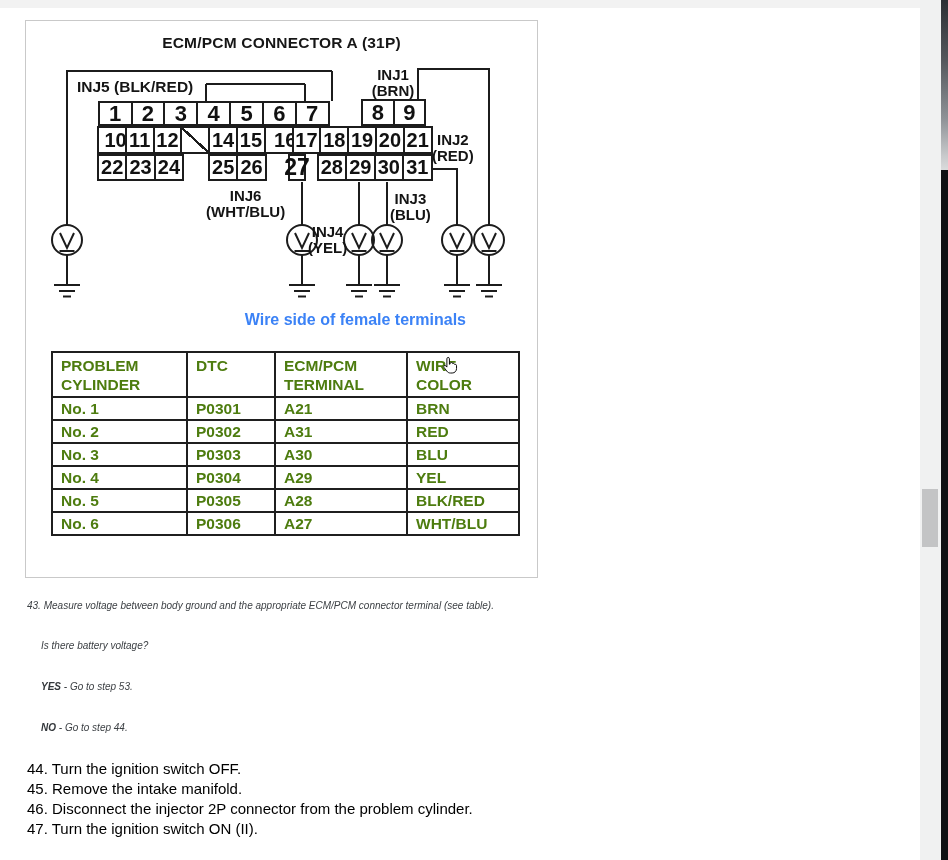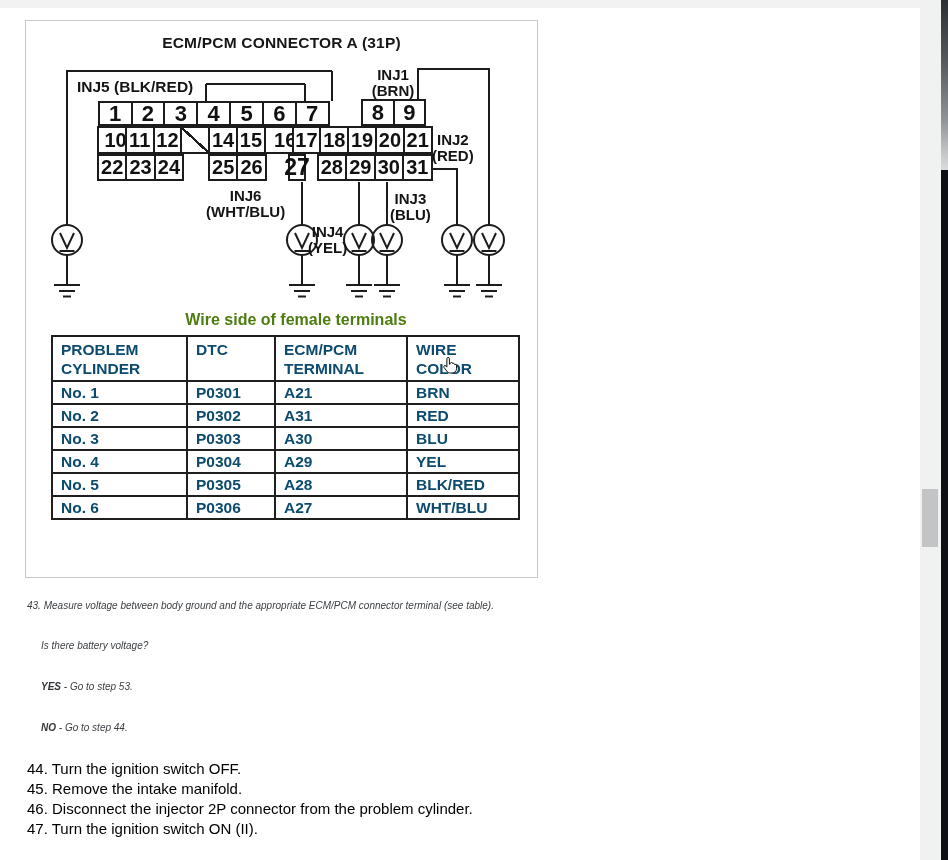--- a/index.html
+++ b/index.html
@@ -13,26 +13,26 @@
   .diagram { position:absolute; left:0; top:0; width:511px; height:526px; }
   .diag-title { position:absolute; left:0; top:13px; width:100%; text-align:center;
                 font-size:15.5px; font-weight:bold; color:#161616; letter-spacing:.2px; }
   .wires { position:absolute; left:0; top:0; }
   .wires line, .wires polyline, .wires circle, .wires path { stroke:#1c1c1c; stroke-width:2; fill:none; }
   .pin { position:absolute; border:2px solid #1c1c1c; background:#fff; color:#111;
          display:flex; align-items:center; justify-content:center; font-weight:600; }
   .pin.diag-cell { background:#fff linear-gradient(to top right, transparent calc(50% - 1.2px), #1c1c1c calc(50% - 1.2px), #1c1c1c calc(50% + 1.2px), transparent calc(50% + 1.2px)); }
   .dlabel { position:absolute; font-weight:bold; color:#141414; font-size:15px; line-height:15px; white-space:pre; }
   .dlabel.two { line-height:15.5px;text-align:center; }
-  .caption { position:absolute; left:100px; top:290px; width:340px; text-align:center;
-             font-size:16px; font-weight:bold; color:#4d7c0f; }
-
-  
-  table.dtc { position:absolute; left:25px; top:314px; width:467px; border-collapse:collapse;
-              table-layout:fixed; font-weight:600; color:#0c4a6e; }
+  .caption { position:absolute; left:100px; top:290px; width:340px; text-align:right;
+             font-size:16px; font-weight:bold; color:#3b82f6; }
+
+  
+  table.dtc { position:absolute; left:25px; top:330px; width:467px; border-collapse:collapse;
+              table-layout:fixed; font-weight:600; color:#4d7c0f; }
   table.dtc th, table.dtc td { border:2px solid #1f1f1f; text-align:left; padding:1px 4px 0 8px;
               font-size:15.5px; font-weight:600; overflow:hidden; }
   table.dtc th { height:45px; vertical-align:top; line-height:19px; padding-top:3px; }
   table.dtc td { height:22.3px; line-height:20px; }
 
   
   .panel-footer { position:absolute; left:0; bottom:0; width:511px; height:30px; background:#f4f4f5;
                   border-top:1px solid #e2e2e2; display:flex; align-items:center;
                   justify-content:space-between; padding:0 6px 0 13px; }
   .plink { display:flex; align-items:center; gap:5px; color:#2e74b5; font-size:14.5px;

